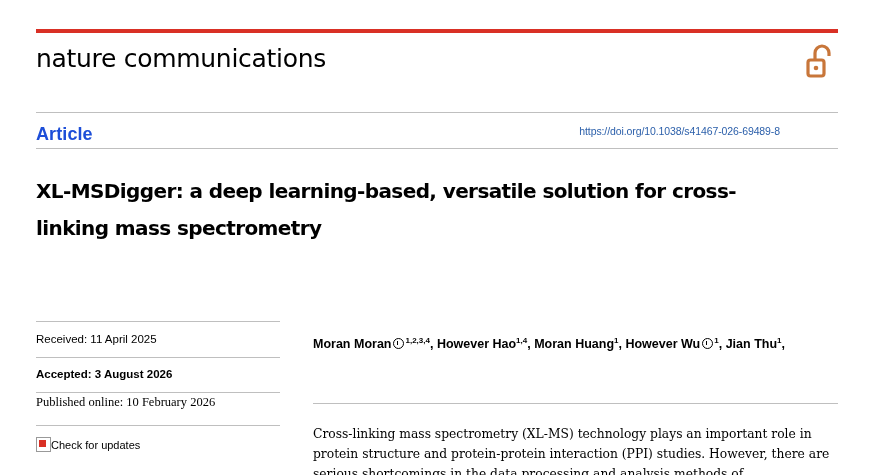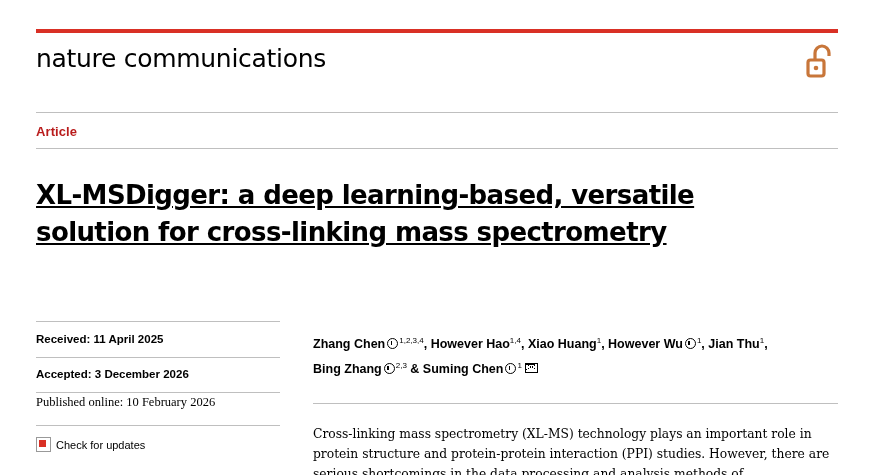--- a/index.html
+++ b/index.html
@@ -63,71 +63,69 @@
   .rule-meta-top { top: 321px; width: 244px; }
   .rule-meta-1 { top: 357px; width: 244px; }
   .rule-meta-2 { top: 392px; width: 244px; }
   .rule-meta-3 { top: 425px; width: 244px; }
   .rule-right-top { top: 403px; left: 313px; width: 525px; }
 
   .article-label {
     position: absolute;
     left: 36px;
     top: 124px;
-    font-size: 13px;
-    font-weight: 700;
-    color: #b91c1c;
+    font-size: 18px;
+    font-weight: 700;
+    color: #1d4ed8;
     letter-spacing: 0.1px;
   }
   .doi {
     position: absolute;
     right: 36px;
     top: 125px;
     font-size: 10.5px;
     color: #2b5faa;
     text-decoration: none;
     letter-spacing: -0.1px;
   }
   .title {
     position: absolute;
     left: 36px;
     top: 160px;
     width: 700px;
     font-family: "DejaVu Sans", sans-serif;
-    font-size: 26px;
+    font-size: 20px;
     line-height: 37px;
     font-weight: 700;
     letter-spacing: -0.6px;
     color: #000000;
-    text-decoration: underline;
   }
 
   .meta-col {
     position: absolute;
     left: 36px;
     top: 321px;
     width: 244px;
   }
   .meta-item {
     position: absolute;
     left: 0;
     font-size: 11.5px;
     color: #000000;
   }
-  .meta-received { top: 12px; font-weight: 700; }
+  .meta-received { top: 12px; font-weight: 400; }
   .meta-accepted { top: 47px; font-weight: 700; }
   .meta-published { top: 74px; font-family: "Liberation Serif", serif; font-size: 12.5px; font-weight: 400; }
 
   .check-updates {
     position: absolute;
     left: 36px;
     top: 437px;
     display: flex;
     align-items: center;
-    gap: 5px;
   }
   .check-icon {
     width: 13px;
     height: 13px;
     border: 1px solid #999;
     background: #ffffff;
     position: relative;
     display: inline-block;
   }
   .check-icon::after {
@@ -149,21 +147,21 @@
     left: 313px;
     top: 330px;
     width: 525px;
     font-size: 12.5px;
     font-weight: 700;
     line-height: 21px;
     color: #000000;
   }
   .authors sup {
     font-size: 8px;
-    font-weight: 400;
+    font-weight: 700;
     vertical-align: super;
   }
   .orcid {
     display: inline-block;
     width: 9px;
     height: 9px;
     border-radius: 50%;
     border: 1.6px solid #000;
     position: relative;
     margin: 0 1px 0 2px;
@@ -233,42 +231,42 @@
         <path d="M11 18 L11 11 A7 7 0 0 1 25 11 L25 14" fill="none" stroke="#c8763a" stroke-width="3.2"></path>
         <rect x="4" y="18" width="16" height="16" rx="2.5" fill="none" stroke="#c8763a" stroke-width="3.2"></rect>
         <circle cx="12" cy="26" r="2.3" fill="#c8763a"></circle>
       </svg>
     </div>
   </div>
 
   <div class="rule rule-top"></div>
 
   <div class="article-label">Article</div>
+  <a class="doi" href="#">https://doi.org/10.1038/s41467-026-69489-8</a>
 
   <div class="rule rule-article"></div>
 
   <h1 class="title">XL-MSDigger: a deep learning-based, versatile solution for cross-linking mass spectrometry</h1>
 
   <div class="rule rule-meta-top"></div>
   <div class="rule rule-meta-1"></div>
   <div class="rule rule-meta-2"></div>
   <div class="rule rule-meta-3"></div>
   <div class="rule rule-right-top"></div>
 
   <div class="meta-col">
     <div class="meta-item meta-received">Received: 11 April 2025</div>
-    <div class="meta-item meta-accepted">Accepted: 3 December 2026</div>
+    <div class="meta-item meta-accepted">Accepted: 3 August 2026</div>
     <div class="meta-item meta-published">Published online: 10 February 2026</div>
   </div>
 
   <div class="check-updates">
     <span class="check-icon"></span>
     <span class="check-label">Check for updates</span>
   </div>
 
   <div class="authors">
-    <div id="author-line-1"><span>Zhang Chen</span><span class="orcid"></span><sup>1,2,3,4</sup>, <span>However Hao</span><sup>1,4</sup>, <span>Xiao Huang</span><sup>1</sup>, <span>However Wu</span><span class="orcid"></span><sup>1</sup>, <span>Jian Thu</span><sup>1</sup>,</div>
-    <div id="author-line-2"><span>Bing Zhang</span><span class="orcid"></span><sup>2,3</sup> &amp; <span>Suming Chen</span><span class="orcid"></span><sup>1</sup><span class="envelope"></span></div>
+    <div id="author-line-1"><span>Moran Moran</span><span class="orcid"></span><sup>1,2,3,4</sup>, <span>However Hao</span><sup>1,4</sup>, <span>Moran Huang</span><sup>1</sup>, <span>However Wu</span><span class="orcid"></span><sup>1</sup>, <span>Jian Thu</span><sup>1</sup>,</div>
   </div>
 
   <p class="abstract">Cross-linking mass spectrometry (XL-MS) technology plays an important role in protein structure and protein-protein interaction (PPI) studies. However, there are serious shortcomings in the data processing and analysis methods of</p>
 
 </div>
 
 </body></html>

